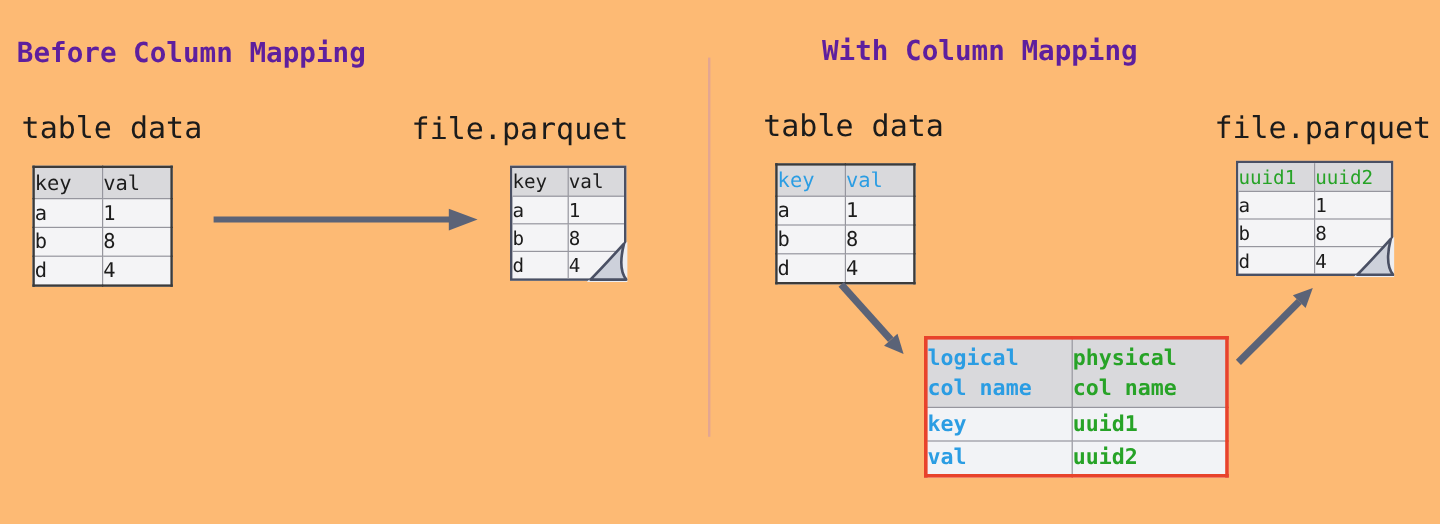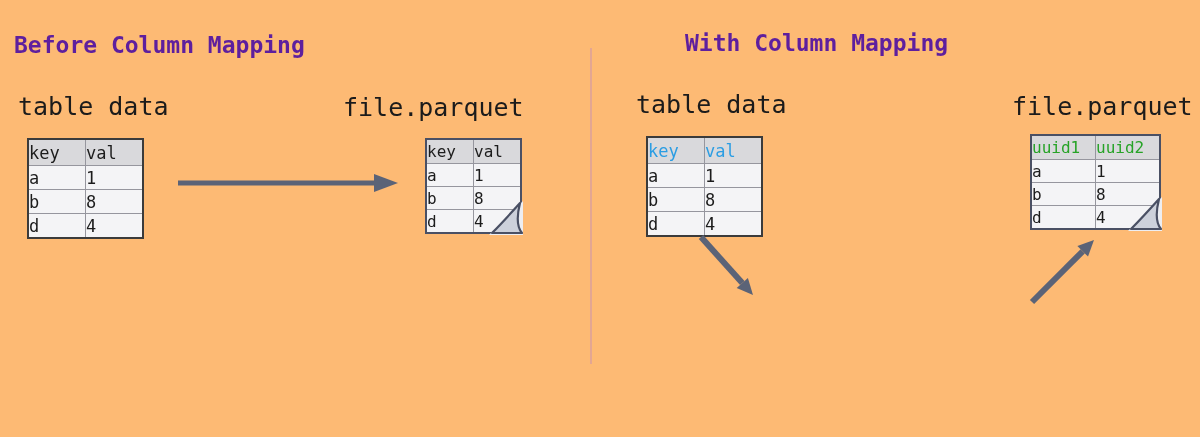--- a/index.html
+++ b/index.html
@@ -138,20 +138,40 @@
         <td>4</td>
       </tr>
     </tbody>
   </table>
 
   <svg class="arrow" style="left:693px; top:233px;" width="72" height="76" viewBox="0 0 72 76">
     <line x1="8" y1="4" x2="49.3" y2="50.1" stroke="#5b6377" stroke-width="6"></line>
     <polygon points="60,62 43.7,55.1 54.9,45.1" fill="#5b6377"></polygon>
   </svg>
 
+  <table class="map-table" style="left:770px; top:280px;">
+    <thead>
+      <tr>
+        <th class="w1 c-blue">logical
+col name</th>
+        <th class="w2 c-green">physical
+col name</th>
+      </tr>
+    </thead>
+    <tbody>
+      <tr>
+        <td class="w1 c-blue">key</td>
+        <td class="w2 c-green">uuid1</td>
+      </tr>
+      <tr>
+        <td class="w1 c-blue">val</td>
+        <td class="w2 c-green">uuid2</td>
+      </tr>
+    </tbody>
+  </table>
 
   <svg class="arrow" style="left:1026px; top:234px;" width="76" height="74" viewBox="0 0 76 74">
     <line x1="6" y1="68" x2="56.7" y2="17.3" stroke="#5b6377" stroke-width="6"></line>
     <polygon points="68,6 62,22.6 51.4,12" fill="#5b6377"></polygon>
   </svg>
 
   <div class="lbl" style="left:1012px; top:92px;">file.parquet</div>
 
   <div class="parquet-card" style="left:1030px; top:134px;">
     <table class="ptable pw-lg">

